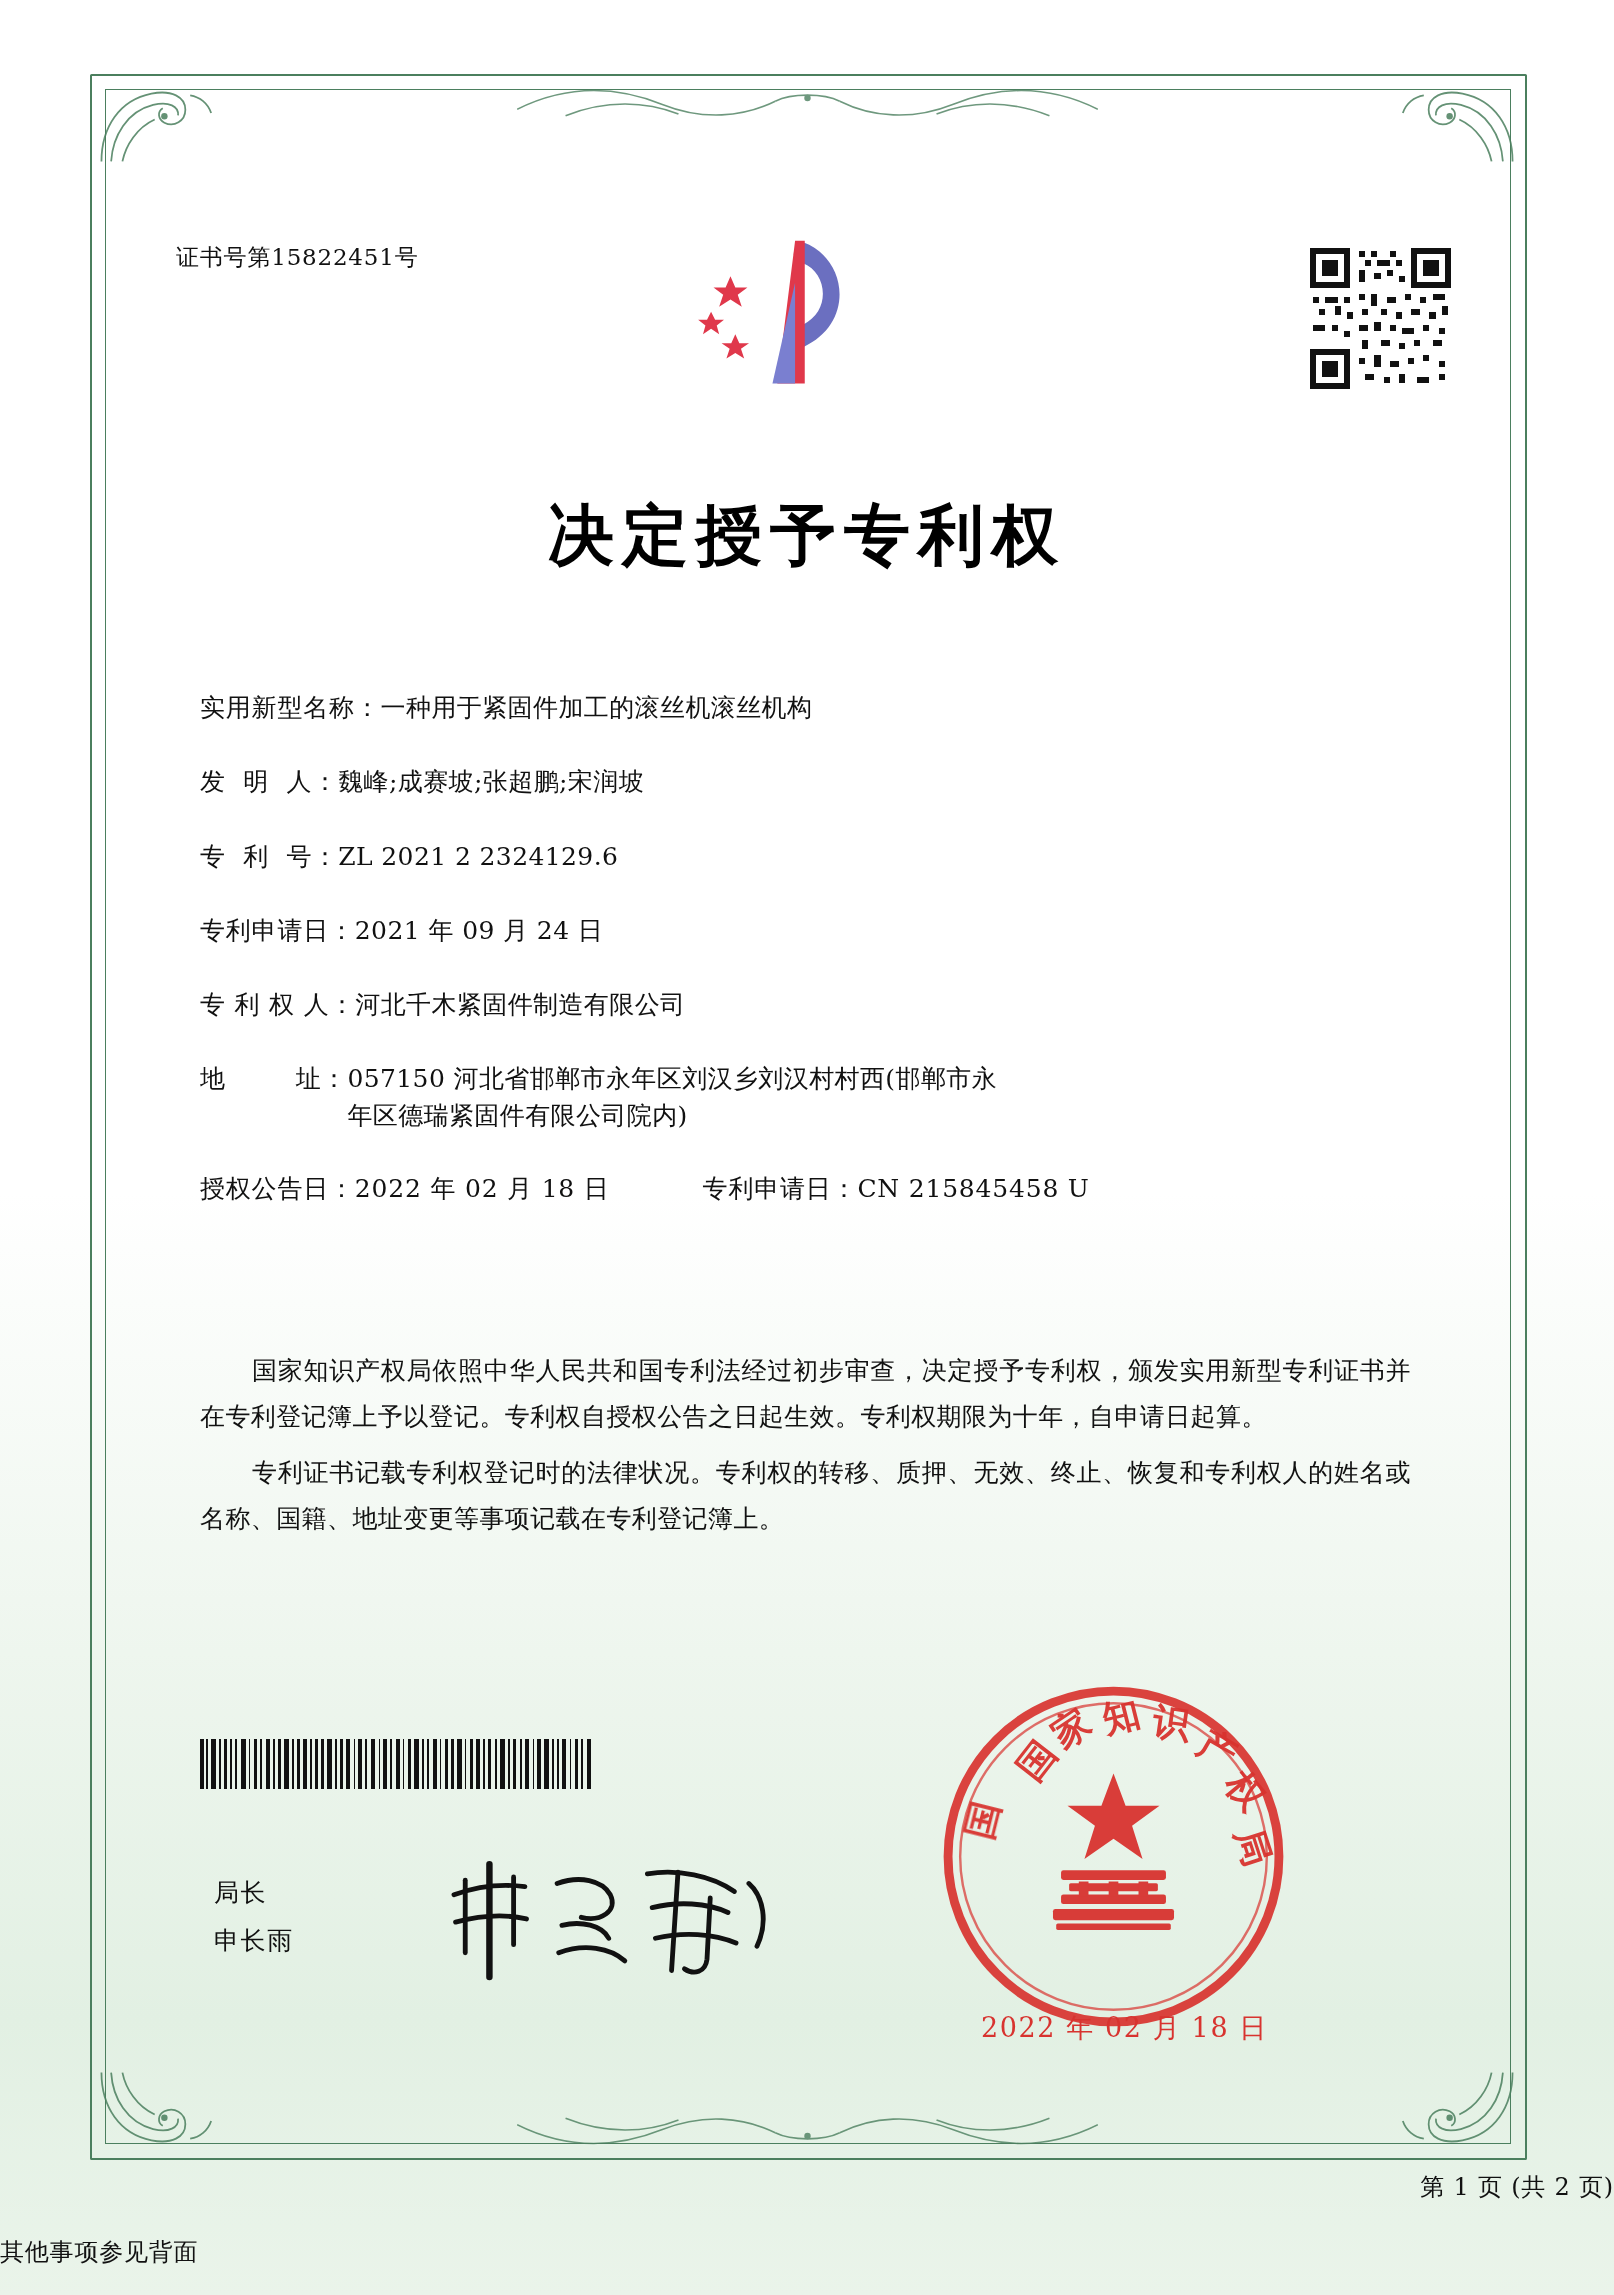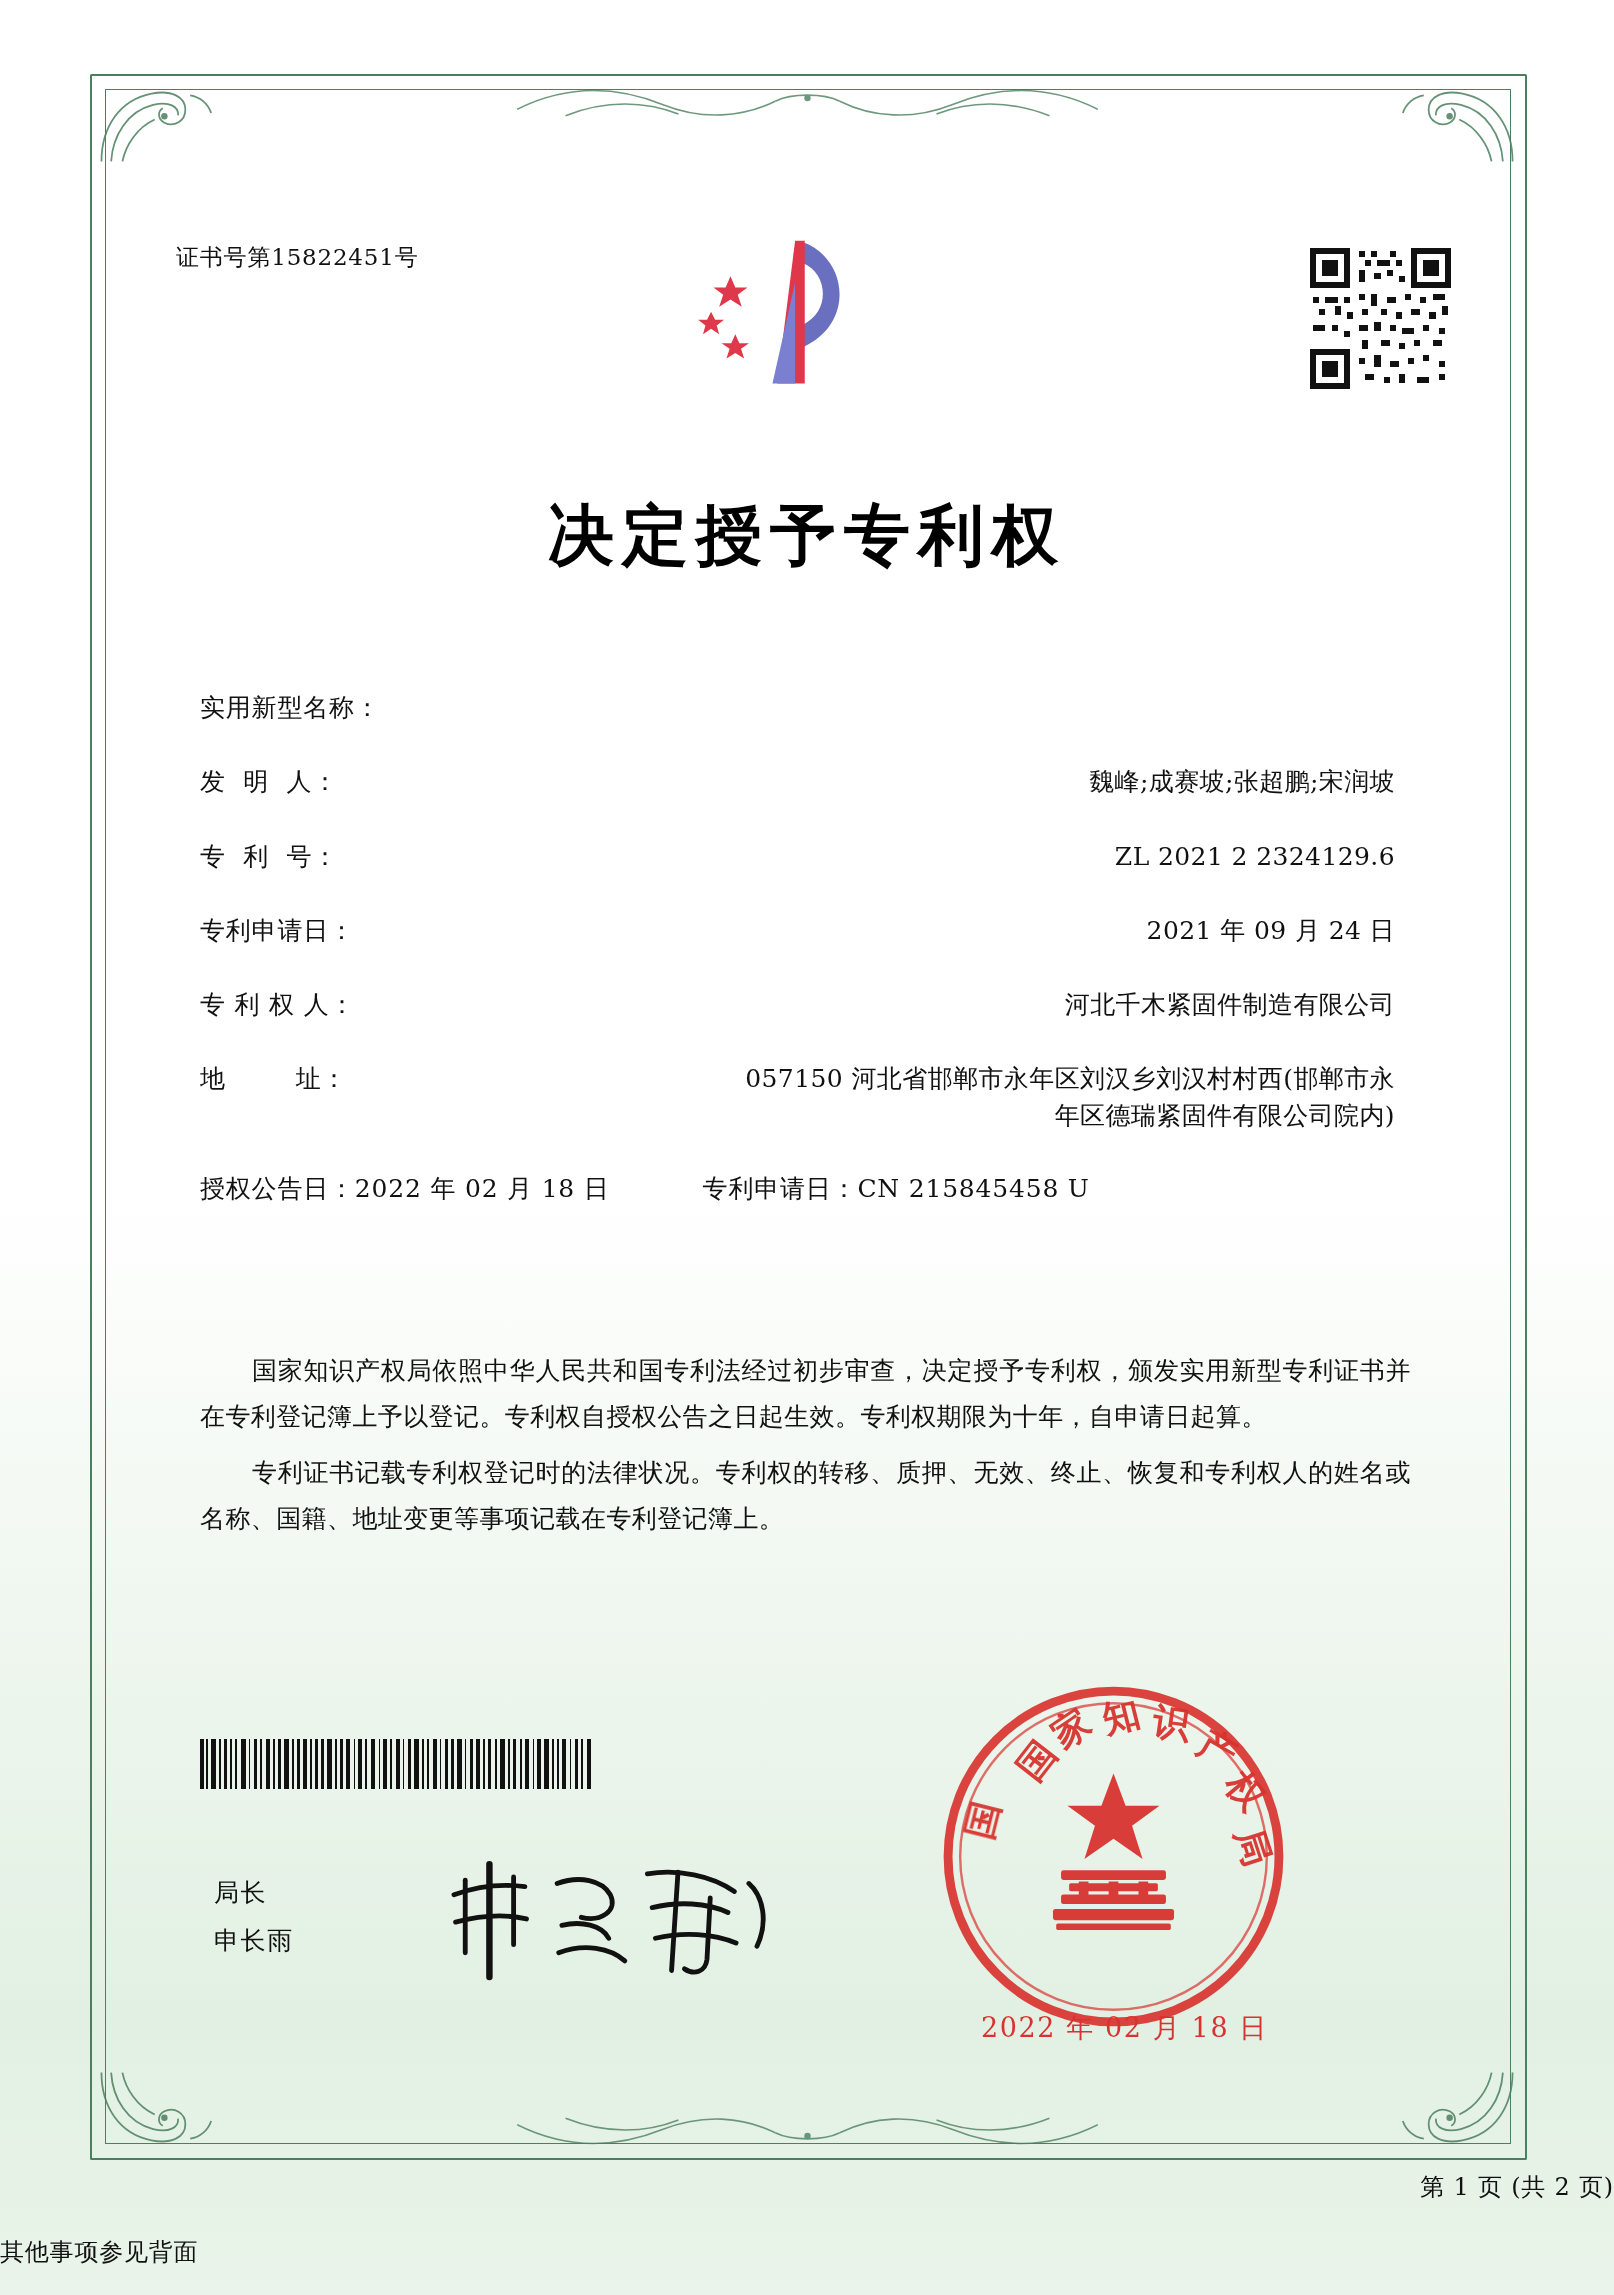--- a/index.html
+++ b/index.html
@@ -93,21 +93,20 @@
     font-family: "DejaVu Serif", "Liberation Serif", serif;
   }
 
   
   .fields {
     position: absolute;
     left: 200px; top: 690px;
     width: 1195px;
     font-size: 25px;
     color: #111;
-    text-align: right;
   }
   .row {
     display: flex;
     align-items: flex-start;
     margin-bottom: 38px;
     line-height: 1.45;
   }
   .row .lbl {
     flex: 0 0 auto;
     white-space: pre;
@@ -370,20 +369,21 @@
           <rect x="88" y="86" width="4" height="4"></rect>
       </g>
     </svg>
   </div>
 
   <div class="title">决定授予专利权</div>
 
   <div class="fields">
     <div class="row">
       <span class="lbl">实用新型名称：</span>
+      <span class="val">一种用于紧固件加工的滚丝机滚丝机构</span>
     </div>
     <div class="row">
       <span class="lbl">发  明  人：</span>
       <span class="val">魏峰;成赛坡;张超鹏;宋润坡</span>
     </div>
     <div class="row">
       <span class="lbl">专  利  号：</span>
       <span class="val">ZL 2021 2 2324129.6</span>
     </div>
     <div class="row">

